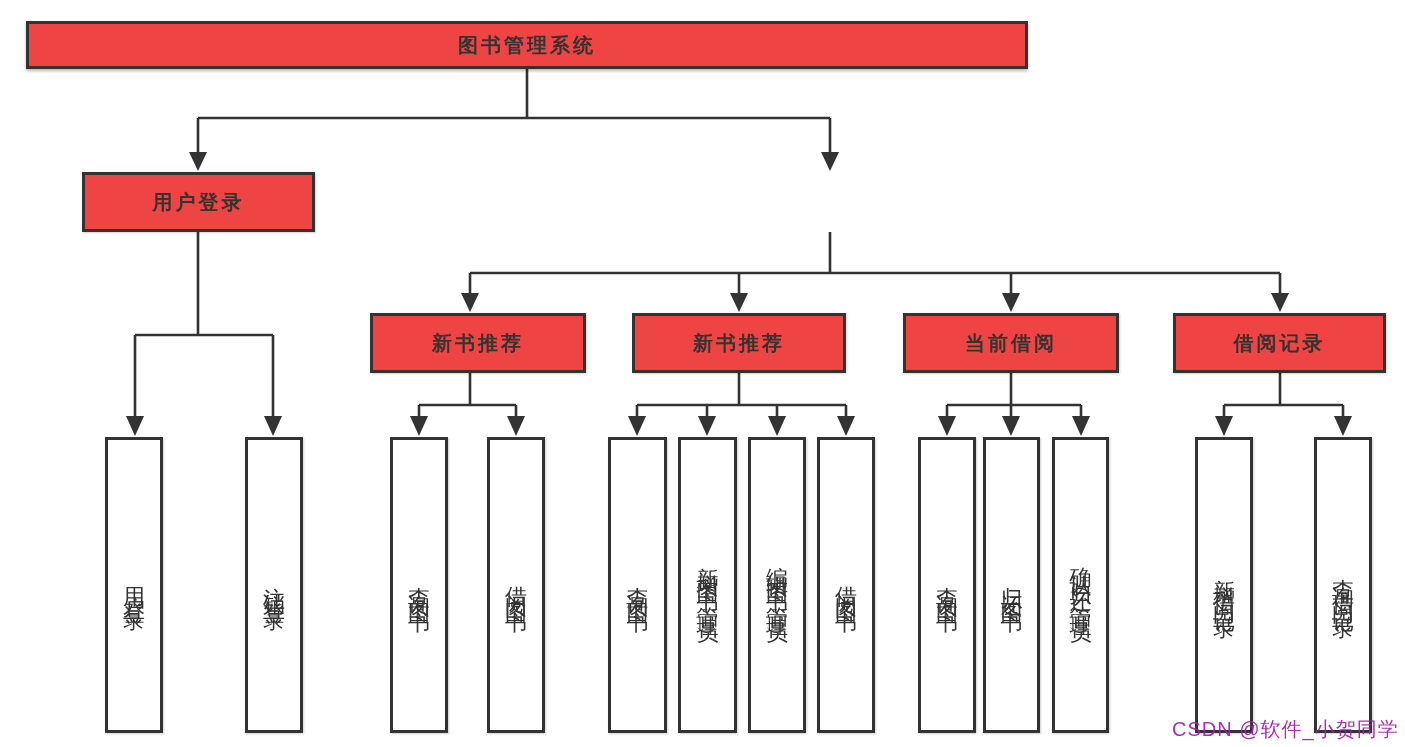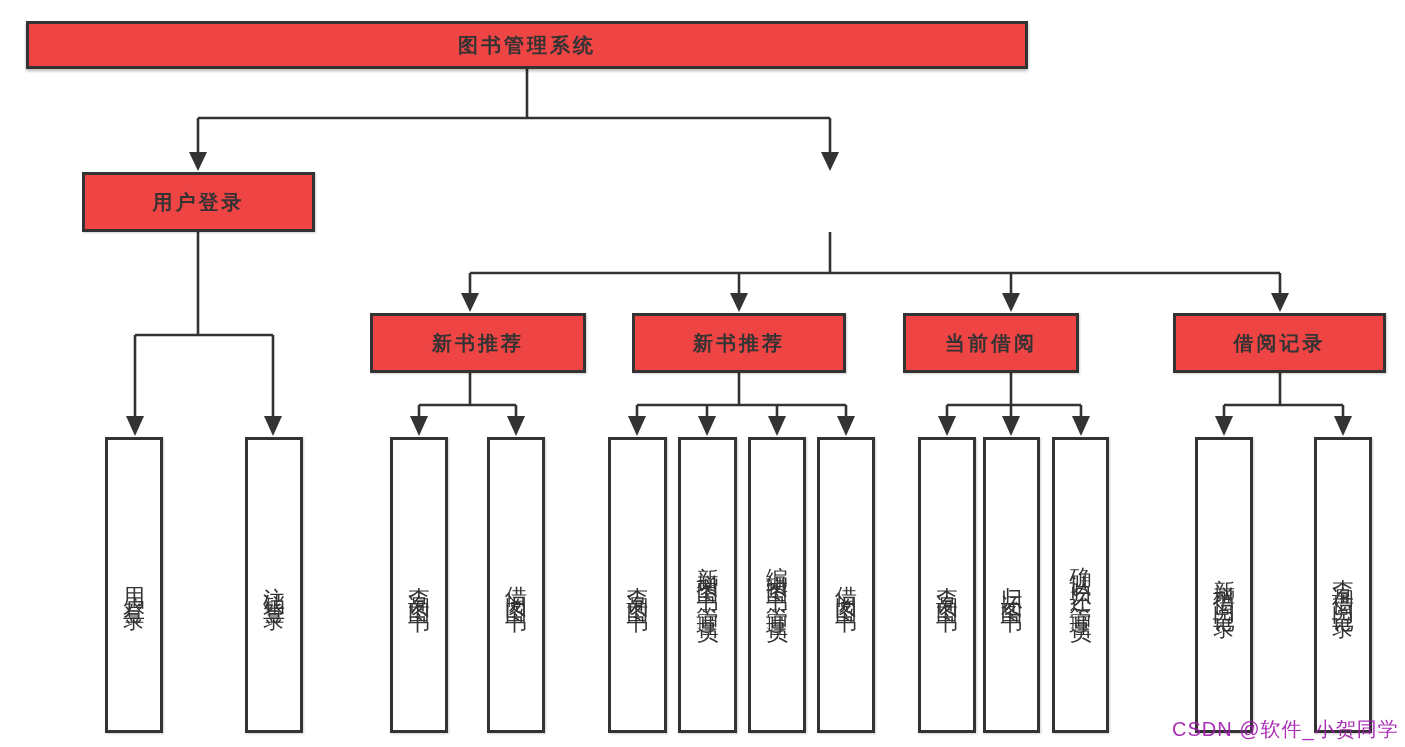--- a/index.html
+++ b/index.html
@@ -136,21 +136,21 @@
       <polygon points="1334,416 1352,416 1343,436"></polygon>
     </g>
   </svg>
 
   <div class="hbox root" style="left:26px; top:21px; width:1002px; height:48px;">图书管理系统</div>
 
   <div class="hbox" style="left:82px; top:172px; width:233px; height:60px;">用户登录</div>
 
   <div class="hbox" style="left:362px; top:313px; width:216px; height:60px;margin-left:8px;">新书推荐</div>
   <div class="hbox" style="left:632px; top:313px; width:214px; height:60px;">新书推荐</div>
-  <div class="hbox" style="left:903px; top:313px; width:176px; height:60px;">当前借阅</div>
+  <div class="hbox" style="left:903px; top:313px; width:216px; height:60px;">当前借阅</div>
   <div class="hbox" style="left:1173px; top:313px; width:213px; height:60px;">借阅记录</div>
 
   <div class="vbox" style="left:105px; top:437px; width:58px; height:296px;">用户登录</div>
   <div class="vbox" style="left:245px; top:437px; width:58px; height:296px;">注销登录</div>
 
   <div class="vbox" style="left:390px; top:437px; width:58px; height:296px;">查询图书</div>
   <div class="vbox" style="left:487px; top:437px; width:58px; height:296px;">借阅图书</div>
 
   <div class="vbox" style="left:608px; top:437px; width:59px; height:296px;">查询图书</div>
   <div class="vbox" style="left:678px; top:437px; width:59px; height:296px;">新增图书（管理员）</div>

